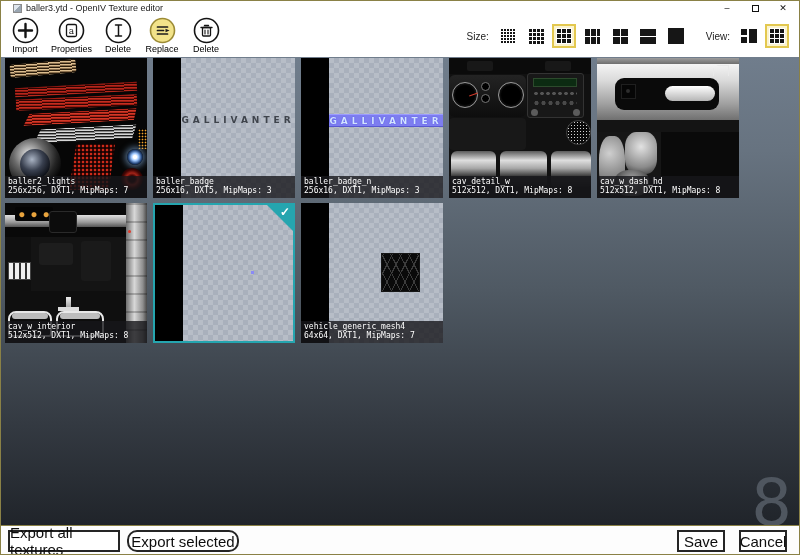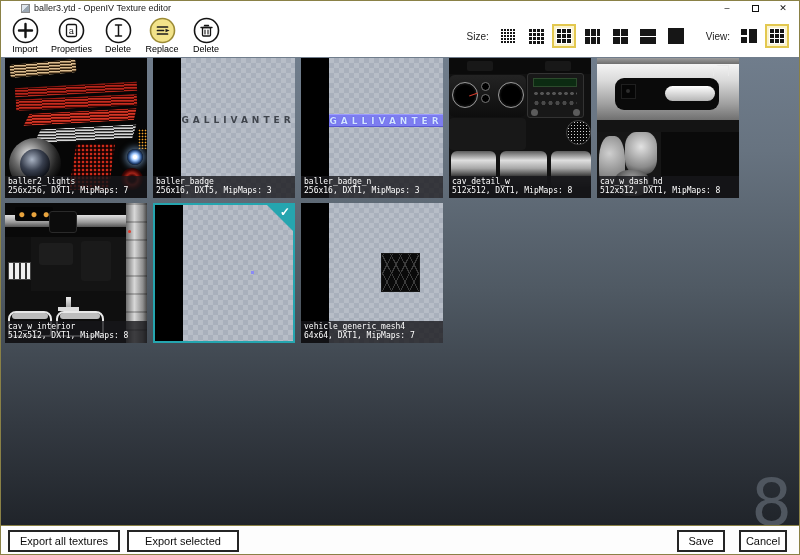--- a/index.html
+++ b/index.html
@@ -3,21 +3,21 @@
 <meta charset="utf-8">
 <style>
   html,body{margin:0;padding:0;background:#d0d0d0;}
   *{box-sizing:border-box;}
   .window{
     position:relative;width:800px;height:555px;background:#fff;
     border:1px solid #8a8146;overflow:hidden;
     font-family:"Liberation Sans",sans-serif;
   }
   
-  .titlebar{position:relative;height:14px;background:#fff;display:flex;align-items:center;padding-left:20px;}
+  .titlebar{position:relative;height:14px;background:#fff;display:flex;align-items:center;padding-left:12px;}
   .appicon{width:9px;height:9px;border:1px solid #8b8b8b;background:linear-gradient(135deg,#dfe6ee 0 45%,#9aa6b2 45% 100%);margin-right:4px;flex:0 0 auto;}
   .wtitle{font-size:9px;color:#1b1b1b;white-space:nowrap;line-height:14px;}
   .winbtns{position:absolute;right:2px;top:0;height:14px;display:flex;}
   .winbtn{width:28px;height:14px;display:flex;align-items:center;justify-content:center;font-size:9px;color:#111;cursor:default;}
   .maxbox{width:7px;height:7px;border:1px solid #111;display:block;}
   
   .toolbar{position:relative;height:42px;background:#fff;display:flex;align-items:flex-start;padding:1px 2px 0 2px;}
   .tool{display:flex;flex-direction:column;align-items:center;padding:1px 4px 0 4px;min-width:44px;}
   .tool .circ{width:27px;height:27px;}
   .tool .tlab{font-size:9px;color:#000;margin-top:0px;white-space:nowrap;}
@@ -162,23 +162,23 @@
   
   .t7-dot{left:68px;top:66px;width:3px;height:3px;background:#8a8af5;}
   .t8-mesh{left:52px;top:50px;width:39px;height:39px;background-color:#0a0a0a;border:1px solid #161616;
     background-image:repeating-linear-gradient(63deg,#3c3c3c 0 1px,transparent 1px 8px),
                      repeating-linear-gradient(-63deg,#3c3c3c 0 1px,transparent 1px 8px);}
   .sel-tri{position:absolute;top:0;right:0;width:0;height:0;border-top:26px solid #25a5af;border-left:26px solid transparent;}
   .sel-check{position:absolute;top:1px;right:3px;color:#fff;font-size:12px;font-weight:bold;line-height:12px;}
   
   .footer{position:relative;height:31px;background:#fdfdfd;border-top:1px solid #8a8146;}
   .fbtn{position:absolute;top:4px;height:22px;border:2px solid #252525;background:#fff;color:#0d0d0d;
-    font-size:11px;display:flex;align-items:center;justify-content:center;font-family:"Liberation Sans",sans-serif;}
+    font-size:15px;display:flex;align-items:center;justify-content:center;font-family:"Liberation Sans",sans-serif;}
   .b-exportall{left:7px;width:112px;}
-  .b-exportsel{left:126px;width:112px;}
+  .b-exportsel{left:126px;width:112px;border-radius:10px;}
   .b-save{right:74px;width:48px;}
   .b-cancel{right:12px;width:48px;}
   svg{display:block;}
 </style>
 </head>
 <body>
 
 <div class="window">
 
   <div class="titlebar">

